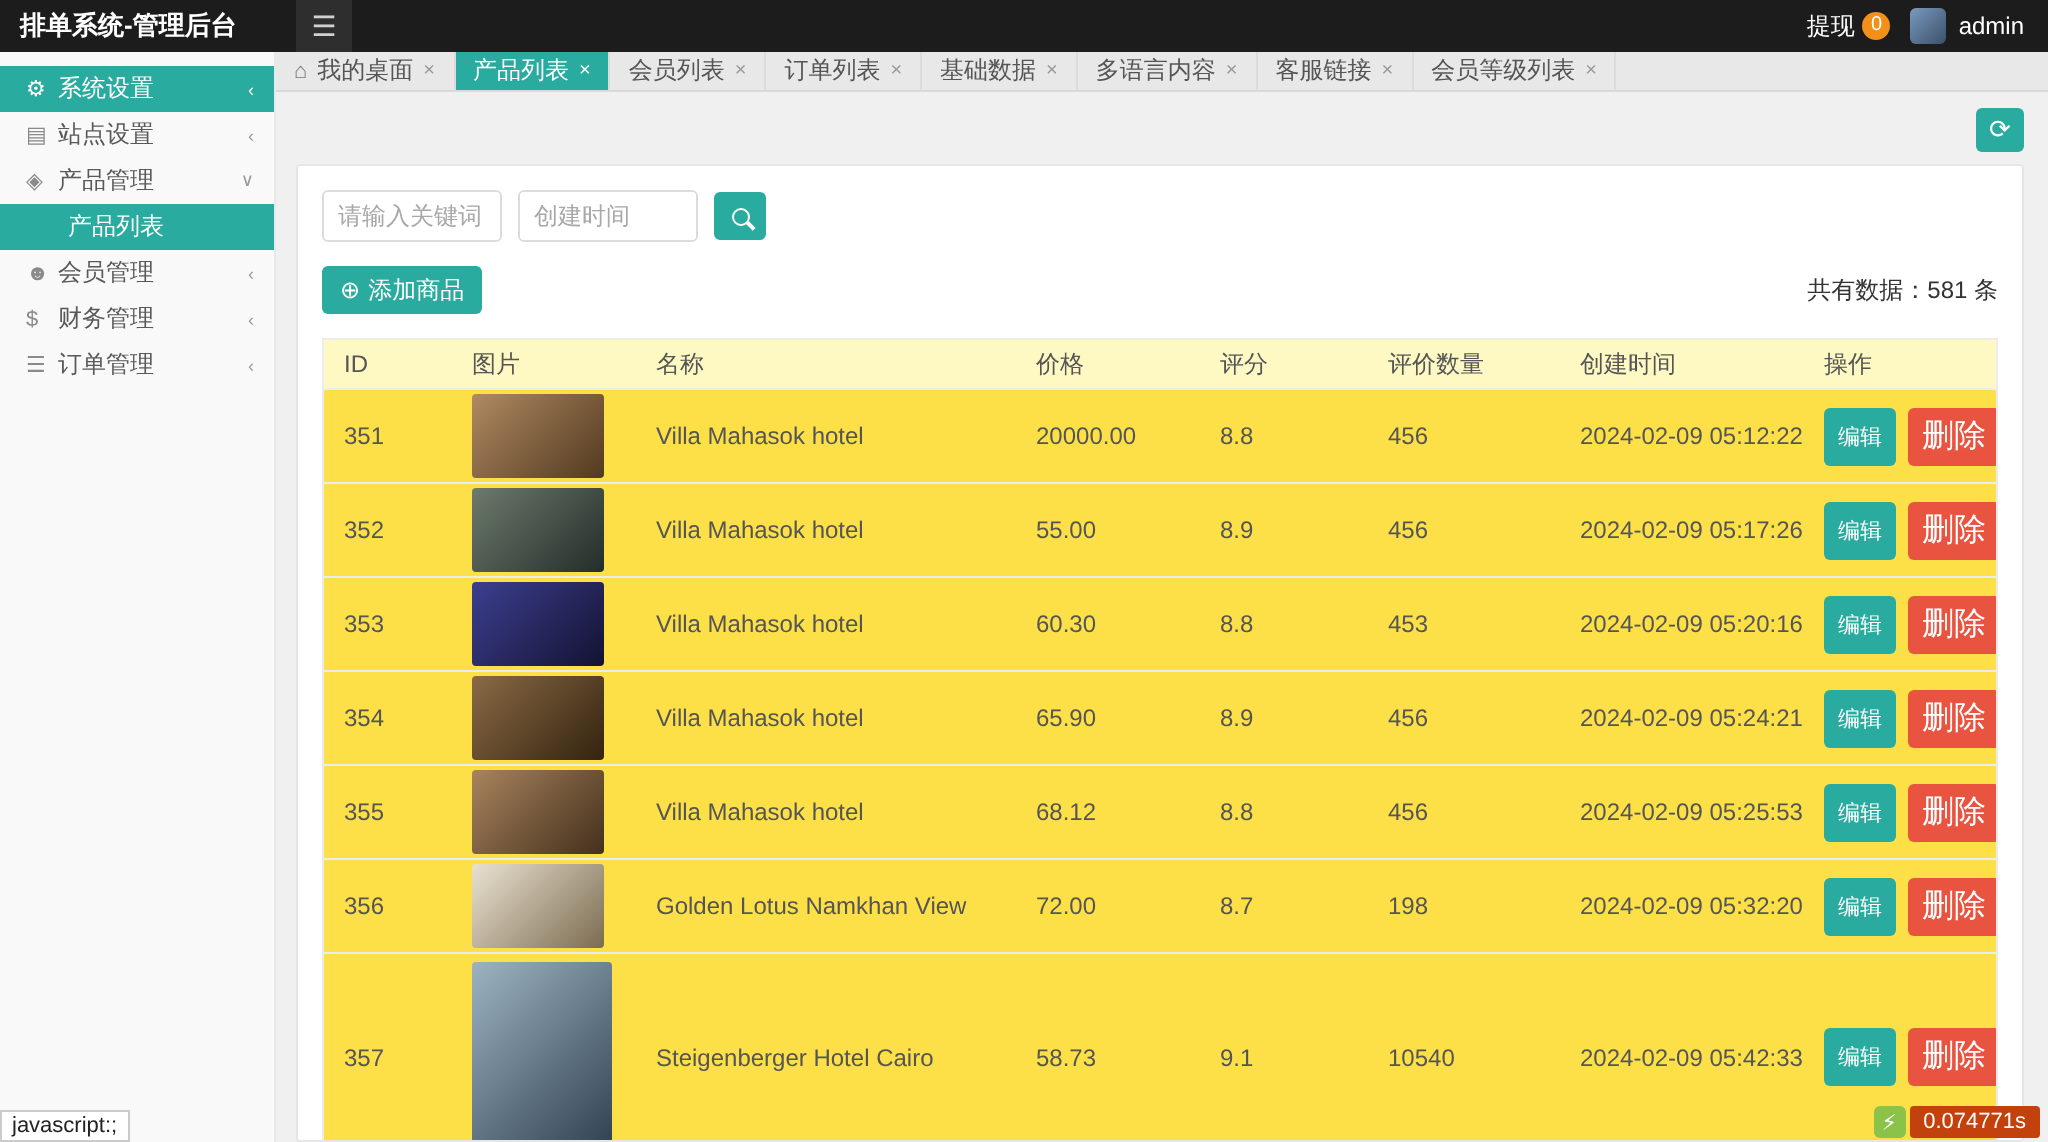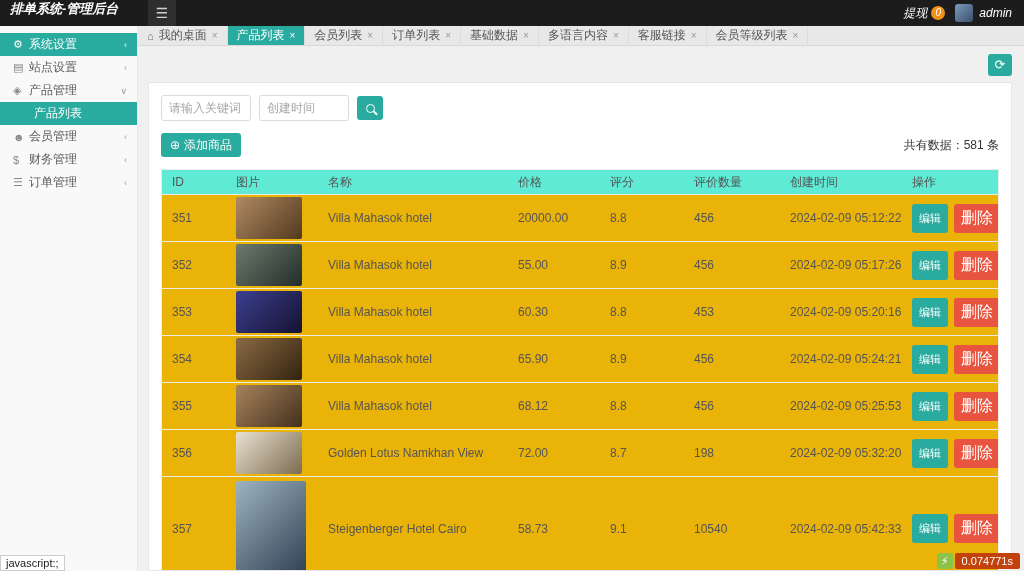--- a/index.html
+++ b/index.html
@@ -1,20 +1,20 @@
 <!DOCTYPE html>
 <html><head>
 <meta charset="utf-8">
 <style>
   * { margin:0; padding:0; box-sizing:border-box; }
   html,body { width:1024px; height:571px; overflow:hidden;
     font-family:"Liberation Sans","DejaVu Sans",sans-serif; font-size:12px; background:#f0f0f0; }
 
   
-  .topbar { height:26px; background:#1c1c1c; display:flex; color:#fff; position:relative;font-style:italic; }
+  .topbar { height:26px; background:#1c1c1c; display:flex; align-items:center; color:#fff; position:relative; }
   .brand { width:138px; padding-left:10px; font-size:13px; font-weight:bold; white-space:nowrap; }
   .hamburger { width:28px; height:26px; background:#2e2e2e; display:flex; align-items:center; justify-content:center;
     color:#cfcfcf; font-size:14px; cursor:pointer; margin-left:10px; }
   .topbar-right { margin-left:auto; display:flex; align-items:center; gap:10px; padding-right:12px; }
   .withdraw { display:flex; align-items:center; gap:4px; cursor:pointer; }
   .badge { background:#f39019; color:#fff; font-size:10px; min-width:14px; height:14px; line-height:14px;
     text-align:center; border-radius:7px; padding:0 3px; }
   .user { display:flex; align-items:center; gap:6px; cursor:pointer; }
   .avatar { width:18px; height:18px; border-radius:3px; background:linear-gradient(135deg,#7a9ac0,#3a5068); }
 
@@ -57,22 +57,22 @@
   .mag::after { content:""; position:absolute; width:5px; height:1.5px; background:#fff;
     transform:rotate(45deg); right:-4px; bottom:-2px; }
 
   .action-row { display:flex; align-items:center; margin-top:12px; }
   .btn-add { background:#2aab9f; color:#fff; border:none; border-radius:3px; height:24px; padding:0 9px;
     font-size:12px; cursor:pointer; display:flex; align-items:center; gap:4px; font-family:inherit; }
   .total { margin-left:auto; color:#333; }
 
   
   .tbl { margin-top:12px; border:1px solid #ececec; border-bottom:none; }
-  .trow { display:flex; align-items:center; border-bottom:1px solid #ececec; background:#eab308; min-height:47px; }
-  .trow.thead { background:#5eead4; min-height:25px; color:#666; }
+  .trow { display:flex; align-items:center; border-bottom:1px solid #ececec; background:#fde047; min-height:47px; }
+  .trow.thead { background:#fef9c3; min-height:25px; color:#666; }
   .trow.tall { min-height:104px; }
   .td { padding:2px 10px; color:#555; overflow:hidden; white-space:nowrap; }
   .col-id { width:64px; }
   .col-img { width:92px; }
   .col-name { flex:1; }
   .col-price { width:92px; }
   .col-score { width:84px; }
   .col-reviews { width:96px; }
   .col-created { width:122px; }
   .col-actions { width:96px; display:flex; gap:6px; }

